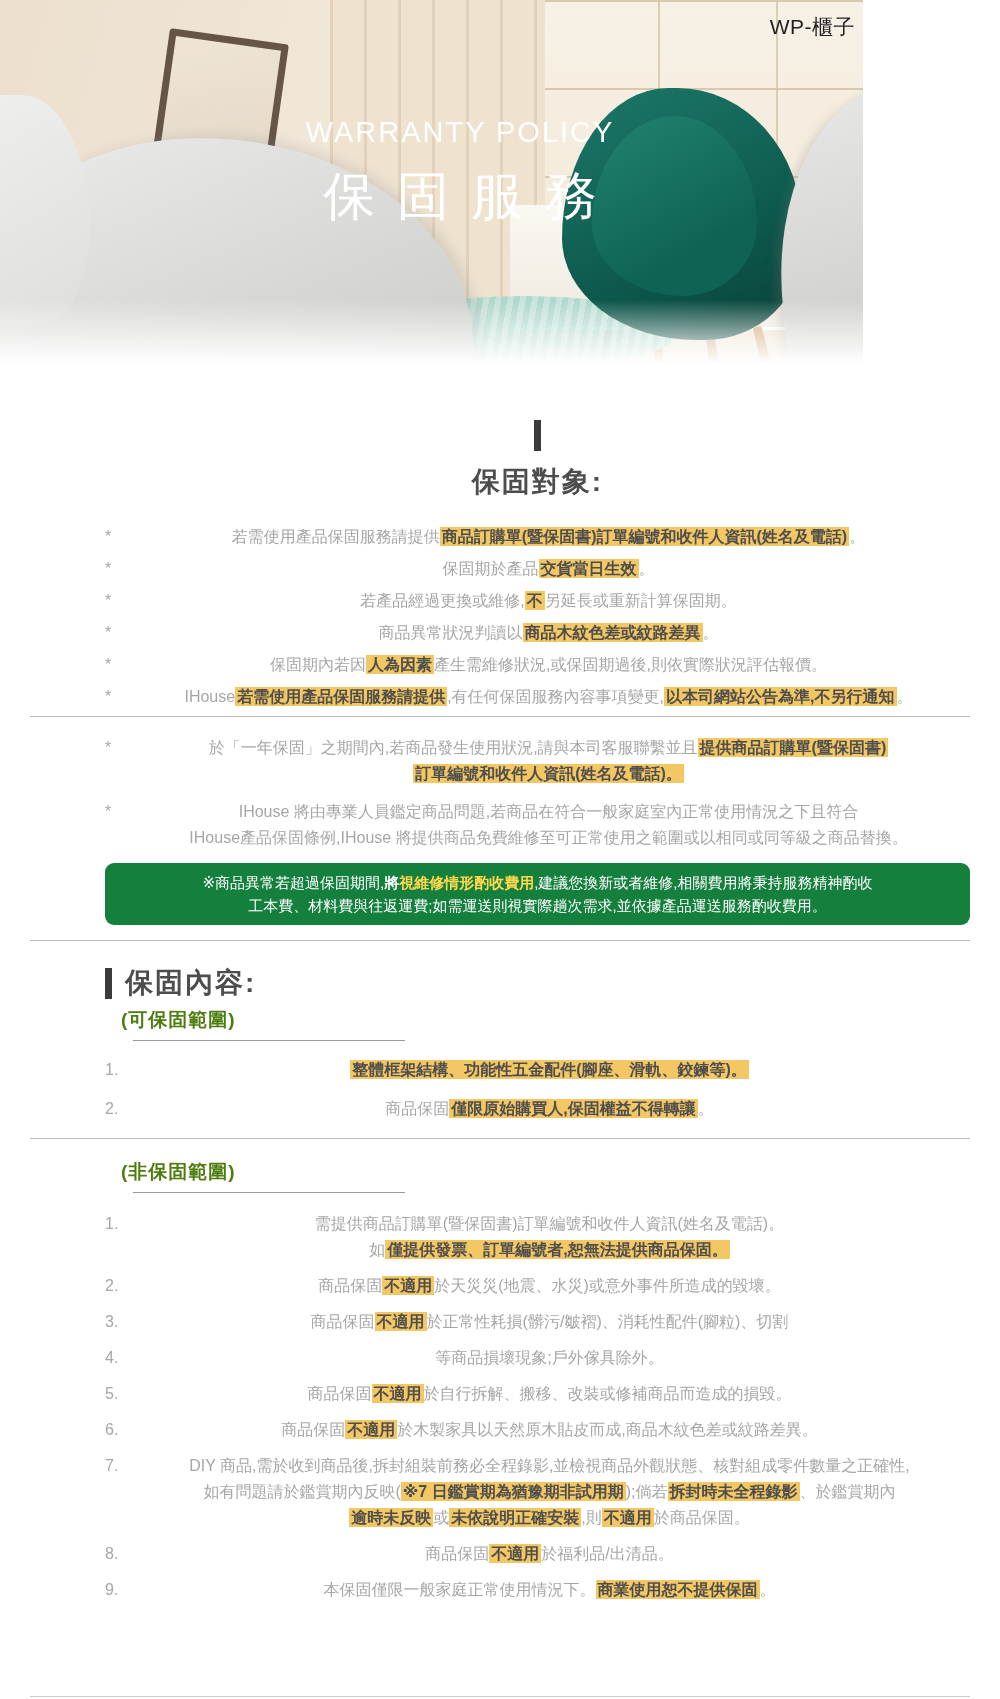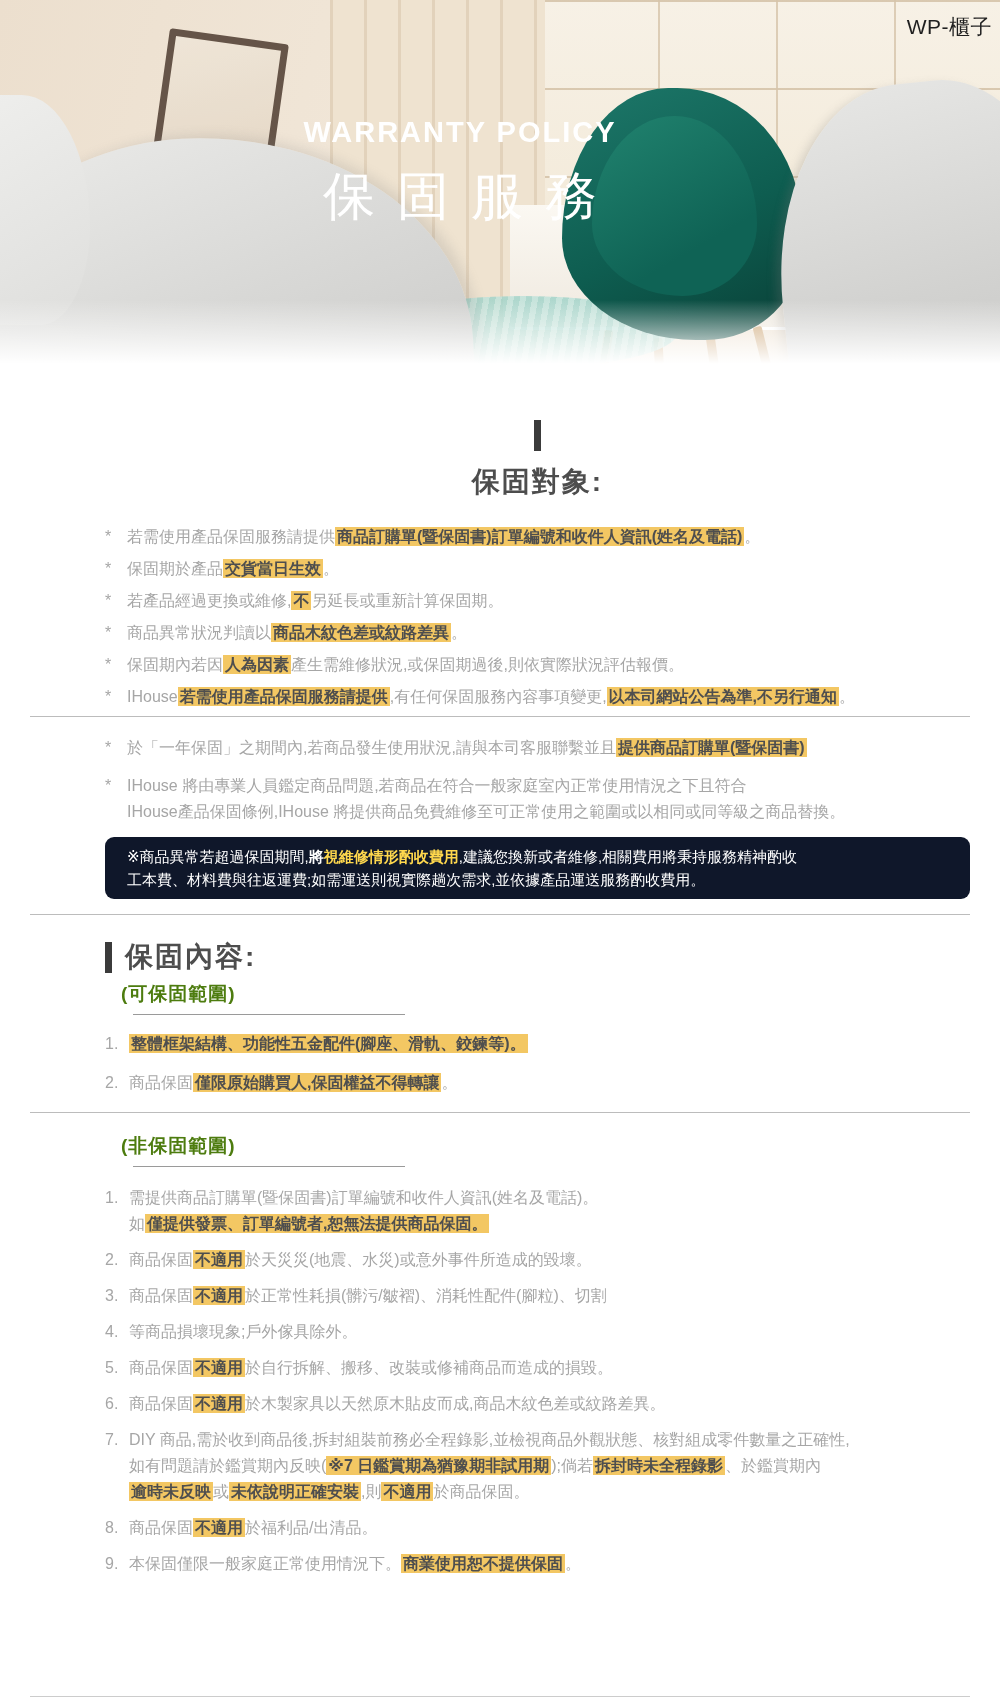--- a/index.html
+++ b/index.html
@@ -4,21 +4,21 @@
 <style>
   * { margin:0; padding:0; box-sizing:border-box; }
   html,body { background:#ffffff; }
   body {
     width:1000px; height:1699px; position:relative; overflow:hidden;
     font-family:"Liberation Sans","DejaVu Sans",sans-serif;
     -webkit-font-smoothing:antialiased;
   }
 
   
-  .hero { position:relative; width:1000px; height:375px; overflow:hidden; }
+  .hero { position:relative; width:863px; height:375px; overflow:hidden; }
   .h-bg { position:absolute; inset:0;
     background:linear-gradient(105deg,#ecdfce 0%,#f2e8da 45%,#ecdfcd 100%); }
   .h-grid { position:absolute; left:540px; top:0; width:460px; height:235px;
     background:
       repeating-linear-gradient(180deg, rgba(214,196,170,.9) 0 2px, transparent 2px 88px),
       repeating-linear-gradient(90deg, rgba(214,196,170,.8) 0 2px, transparent 2px 118px),
       linear-gradient(#f7f1e6,#f3ead9); }
   .h-slats { position:absolute; left:330px; top:0; width:215px; height:360px;
     background:repeating-linear-gradient(90deg,#e2d2bb 0 3px,#efe3d0 3px 34px); }
   .h-frame { position:absolute; left:150px; top:35px; width:120px; height:280px;
@@ -53,46 +53,46 @@
     background:linear-gradient(160deg,#ececea 0%,#d8d8d6 55%,#c9c9c7 100%);
     border-radius:48% 52% 0 0 / 78% 72% 0 0; transform:rotate(-3deg);
     box-shadow:8px -2px 12px rgba(130,130,130,.2); }
   .h-chair-farleft { position:absolute; left:-40px; top:95px; width:130px; height:230px;
     background:linear-gradient(150deg,#efefed,#dededc); border-radius:0 55% 40% 0/0 60% 45% 0; }
   .h-fade { position:absolute; left:0; bottom:0; width:100%; height:75px;
     background:linear-gradient(rgba(255,255,255,0),#ffffff 85%); }
   .h-label { position:absolute; top:13px; right:8px; font-size:21px; color:#1f1f1f;
     letter-spacing:.5px; }
   .h-titles { position:absolute; left:0; top:116px; width:920px; text-align:center; color:#ffffff; }
-  .h-sub { font-size:29px; font-weight:700; letter-spacing:2px; }
+  .h-sub { font-size:29px; font-weight:400; letter-spacing:2px; }
   .h-main { margin-top:13px; font-size:52px; font-weight:400; letter-spacing:22px; margin-right:-22px; }
 
   
   .content { margin:0 30px 0 105px; color:#a6a6a6; font-size:16px; }
   .sec-heading { display:flex; align-items:center; gap:13px;
     font-size:28px; font-weight:700; color:#4d4d4d; letter-spacing:2px; line-height:36px; }
   .sec-heading .bar { width:7px; height:31px; background:#3b3b3b; flex:0 0 auto; }
   .mt-sec1 { margin-top:45px;flex-direction:column; }
   .mt-sec  { margin-top:24px; }
 
   .list { margin-top:24px; }
   .li { display:flex; margin-bottom:6px; line-height:26px; }
   .li .prefix { flex:0 0 22px; color:#a6a6a6; }
   .li .body { flex:1 1 auto; }
-  .line { line-height:26px; }
+  .line { line-height:26px;text-align:center; }
 
   .seg { color:#a6a6a6; }
   .s-hl { background:#f3c763; color:#4e4e4e; font-weight:700; padding:1px 2px; }
   .s-wb { color:#ffffff; font-weight:700; }
   .s-yb { color:#ffd84d; font-weight:700; }
 
   .list-period { margin-top:18px; }
   .list-period .li { margin-bottom:12px; }
 
-  .notice { margin-top:4px; background:#0f172a; border-radius:9px;
+  .notice { margin-top:4px; background:#15803d; border-radius:9px;
     padding:8px 22px; color:#ffffff; font-size:15px; }
   .notice .line { line-height:23px; }
   .notice .seg { color:#ffffff; }
   .notice .s-yb { color:#ffd84d; }
 
   .divider { border-top:1px solid #bcbcbc; margin-left:-75px; }
   .d1 { margin-top:4px; }
   .d2 { margin-top:15px; }
   .d3 { margin-top:16px; }
 
@@ -181,20 +181,21 @@
       </div>
     </div>
 
   <div class="divider d1"></div>
 
   <div class="list list-period">
       <div class="li">
         <span class="prefix">*</span>
         <div class="body">
           <div class="line"><span class="seg">於「一年保固」之期間內,若商品發生使用狀況,請與本司客服聯繫並且</span><span class="seg s-hl">提供商品訂購單(暨保固書)</span></div>
+          <div class="line"><span class="seg s-hl">訂單編號和收件人資訊(姓名及電話)。</span></div>
         </div>
       </div>
       <div class="li">
         <span class="prefix">*</span>
         <div class="body">
           <div class="line"><span class="seg">IHouse 將由專業人員鑑定商品問題,若商品在符合一般家庭室內正常使用情況之下且符合</span></div>
           <div class="line"><span class="seg">IHouse產品保固條例,IHouse 將提供商品免費維修至可正常使用之範圍或以相同或同等級之商品替換。</span></div>
         </div>
       </div>
     </div>

